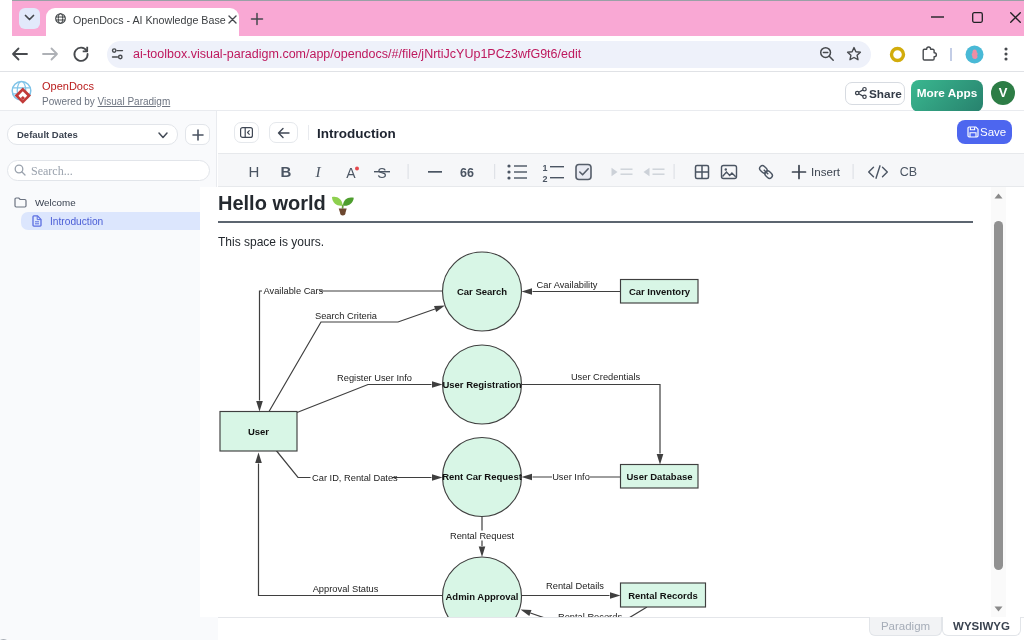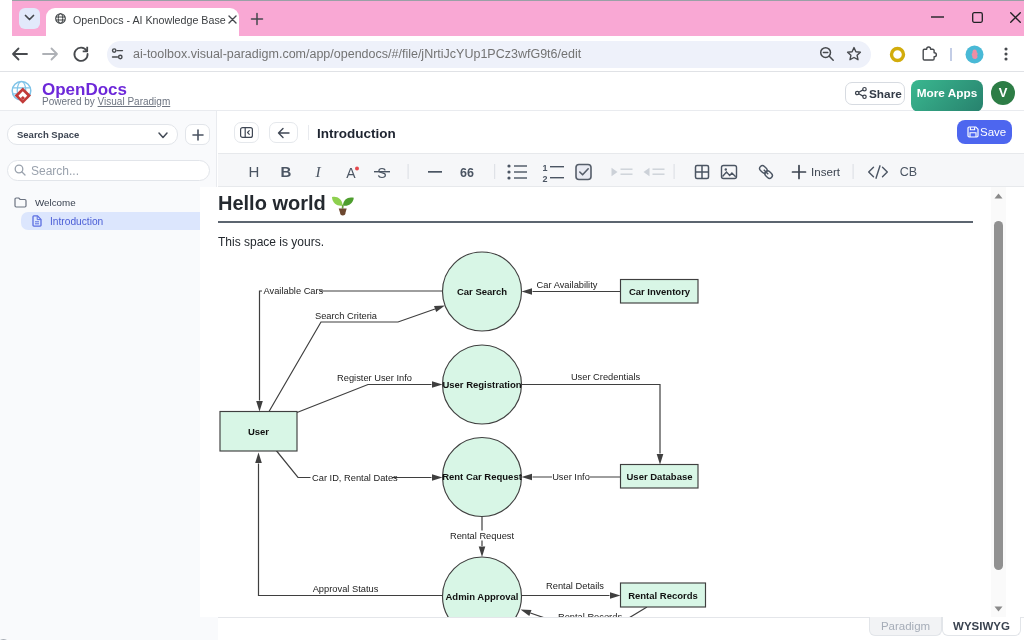--- a/index.html
+++ b/index.html
@@ -54,21 +54,21 @@
     <path d="M14.2 0.8 V5.3 H9.7" fill="none" stroke="#474a4e" stroke-width="1.8" stroke-linejoin="round"></path>
   </svg>
 
   <div class="abs" style="left:107px;top:4.5px;width:764px;height:27px;border-radius:14px;background:#eef1fa;"></div>
   <svg class="abs" style="left:110px;top:11px;" width="15" height="14" viewBox="0 0 15 14">
     <circle cx="4.2" cy="3.6" r="1.7" fill="none" stroke="#474a4e" stroke-width="1.4"></circle>
     <path d="M7 3.6 H12.5" stroke="#474a4e" stroke-width="1.4" stroke-linecap="round"></path>
     <circle cx="10.3" cy="10" r="1.7" fill="none" stroke="#474a4e" stroke-width="1.4"></circle>
     <path d="M2.5 10 H7.5" stroke="#474a4e" stroke-width="1.4" stroke-linecap="round"></path>
   </svg>
-  <div class="abs" style="left:133px;top:11px;font-size:12.5px;color:#737373;">ai-toolbox.visual-paradigm.com/app/opendocs/#/file/jNrtiJcYUp1PCz3wfG9t6/edit</div>
+  <div class="abs" style="left:133px;top:11px;font-size:12.5px;color:#be185d;">ai-toolbox.visual-paradigm.com/app/opendocs/#/file/jNrtiJcYUp1PCz3wfG9t6/edit</div>
   <svg class="abs" style="left:819px;top:10px;" width="16" height="16" viewBox="0 0 16 16">
     <circle cx="6.6" cy="6.6" r="4.9" fill="none" stroke="#474a4e" stroke-width="1.5"></circle>
     <path d="M10.3 10.3 L14.2 14.2 M4.4 6.6 H8.8" stroke="#474a4e" stroke-width="1.5" stroke-linecap="round"></path>
   </svg>
   <svg class="abs" style="left:846px;top:10px;" width="16" height="16" viewBox="0 0 16 16">
     <path d="M8 1.6 L9.9 5.7 14.4 6.2 11.1 9.3 12 13.7 8 11.5 4 13.7 4.9 9.3 1.6 6.2 6.1 5.7 Z" fill="none" stroke="#474a4e" stroke-width="1.4" stroke-linejoin="round"></path>
   </svg>
   <svg class="abs" style="left:889px;top:10px;" width="17" height="17" viewBox="0 0 17 17">
     <circle cx="8.5" cy="8.5" r="6" fill="none" stroke="#d2ac0c" stroke-width="3.4"></circle>
   </svg>
@@ -91,53 +91,53 @@
   <svg class="abs" style="left:11px;top:8px;" width="23" height="23" viewBox="0 0 23 23">
     <circle cx="10.5" cy="9.8" r="9.3" fill="#fff" stroke="#7fc3e8" stroke-width="1.5"></circle>
     <ellipse cx="10.5" cy="9.8" rx="4.3" ry="9.3" fill="none" stroke="#7fc3e8" stroke-width="1.2"></ellipse>
     <path d="M1.6 6.8 H19.4 M1.6 12.8 H19.4" stroke="#7fc3e8" stroke-width="1.2" fill="none"></path>
     <g transform="translate(11.8,14.6) rotate(45)">
       <rect x="-5.8" y="-5.8" width="11.6" height="11.6" fill="#c23a38"></rect>
       <rect x="-3" y="-3" width="6.2" height="6.2" fill="#fff"></rect>
       <rect x="0.2" y="0.2" width="3" height="3" fill="#c23a38"></rect>
     </g>
   </svg>
-  <div class="abs" style="left:42px;top:7px;font-size:17px;font-weight:bold;color:#6d28d9;">OpenDocs</div>
+  <div class="abs" style="left:42px;top:7px;font-size:11px;font-weight:normal;color:#b91c1c;">OpenDocs</div>
   <div class="abs" style="left:42px;top:23px;font-size:10px;color:#6d7480;">Powered by <span style="text-decoration:underline;">Visual Paradigm</span></div>
 
   <div class="abs" style="left:845px;top:8.5px;width:60px;height:23px;border:1px solid #d7dbe1;border-radius:7px;background:#fff;"></div>
   <svg class="abs" style="left:855px;top:14px;" width="12" height="12" viewBox="0 0 12 12">
     <circle cx="2.2" cy="6" r="1.7" fill="none" stroke="#3a414c" stroke-width="1.2"></circle>
     <circle cx="9.5" cy="2.2" r="1.7" fill="none" stroke="#3a414c" stroke-width="1.2"></circle>
     <circle cx="9.5" cy="9.8" r="1.7" fill="none" stroke="#3a414c" stroke-width="1.2"></circle>
     <path d="M3.8 5.2 L8 2.9 M3.8 6.8 L8 9.1" stroke="#3a414c" stroke-width="1.2"></path>
   </svg>
   <div class="abs" style="left:869px;top:14px;font-size:11.8px;font-weight:bold;color:#333b47;">Share</div>
 
   <div class="abs" style="left:911px;top:7px;width:72px;height:32px;border-radius:8px;background:linear-gradient(135deg,#3ab890,#27816d);color:#fff;font-size:11.8px;font-weight:bold;text-align:center;line-height:26px;">More Apps</div>
   <div class="abs" style="left:991px;top:8px;width:24px;height:24px;border-radius:50%;background:#2d7d46;color:#fff;font-size:13px;font-weight:bold;text-align:center;line-height:24px;">V</div>
 </div>
 
 <div class="abs" id="sidebar" style="left:0;top:111px;width:217px;height:529px;background:#f9fafc;border-right:1px solid #e9ebef;">
   <div class="abs" style="left:7px;top:12.5px;width:171px;height:21.5px;background:#fff;border:1px solid #e2e5ea;border-radius:10px;"></div>
-  <div class="abs" style="left:17px;top:17.5px;font-size:9.5px;font-weight:bold;color:#3c4451;">Search Space</div>
+  <div class="abs" style="left:17px;top:17.5px;font-size:9.5px;font-weight:bold;color:#3c4451;">Default Dates</div>
   <svg class="abs" style="left:158px;top:21px;" width="10" height="7" viewBox="0 0 10 7">
     <path d="M1 1 L5 5.4 L9 1" fill="none" stroke="#444b57" stroke-width="1.5" stroke-linecap="round" stroke-linejoin="round"></path>
   </svg>
   <div class="abs" style="left:185px;top:12.5px;width:25px;height:21.5px;background:#fff;border:1px solid #e2e5ea;border-radius:7px;"></div>
   <svg class="abs" style="left:191.5px;top:17.5px;" width="12" height="12" viewBox="0 0 12 12">
     <path d="M6 1 V11 M1 6 H11" stroke="#4a5362" stroke-width="1.6" stroke-linecap="round"></path>
   </svg>
 
   <div class="abs" style="left:7px;top:48.5px;width:203px;height:21px;background:#fff;border:1px solid #e2e5ea;border-radius:11px;"></div>
   <svg class="abs" style="left:13.5px;top:53px;" width="12" height="12" viewBox="0 0 12 12">
     <circle cx="5" cy="5" r="3.8" fill="none" stroke="#9aa2ad" stroke-width="1.3"></circle>
     <path d="M8 8 L11 11" stroke="#9aa2ad" stroke-width="1.3" stroke-linecap="round"></path>
   </svg>
-  <div class="abs" style="left:31px;top:52.5px;font-size:12px;color:#9aa2ad;">Search...</div>
+  <div class="abs" style="left:31px;top:52.5px;font-size:12px;color:#9aa2ad;font-family:Liberation Serif, serif;">Search...</div>
 
   <svg class="abs" style="left:14px;top:85.5px;" width="12" height="11" viewBox="0 0 12 11">
     <path d="M1 2.2 a1.2 1.2 0 0 1 1.2 -1.2 h2.6 l1.3 1.5 h4.7 a1.2 1.2 0 0 1 1.2 1.2 v5.1 a1.2 1.2 0 0 1 -1.2 1.2 h-8.6 a1.2 1.2 0 0 1 -1.2 -1.2 Z" fill="none" stroke="#6b7280" stroke-width="1.2"></path>
   </svg>
   <div class="abs" style="left:35px;top:86px;font-size:9.8px;color:#3a4250;">Welcome</div>
   <div class="abs" style="left:21px;top:100.5px;width:187px;height:18.5px;background:#dce6fd;border-radius:7px;"></div>
   <svg class="abs" style="left:31.5px;top:104px;" width="10" height="12" viewBox="0 0 10 12">
     <path d="M1 1.8 a0.9 0.9 0 0 1 0.9 -0.9 h3.6 L9 4.4 v5.8 a0.9 0.9 0 0 1 -0.9 0.9 h-6.2 a0.9 0.9 0 0 1 -0.9 -0.9 Z" fill="none" stroke="#5b6ee1" stroke-width="1.3"></path>
     <path d="M5.2 1.2 V4.6 H8.8" fill="none" stroke="#5b6ee1" stroke-width="1"></path>
     <path d="M3 6.8 H7 M3 8.8 H7" stroke="#5b6ee1" stroke-width="1"></path>

